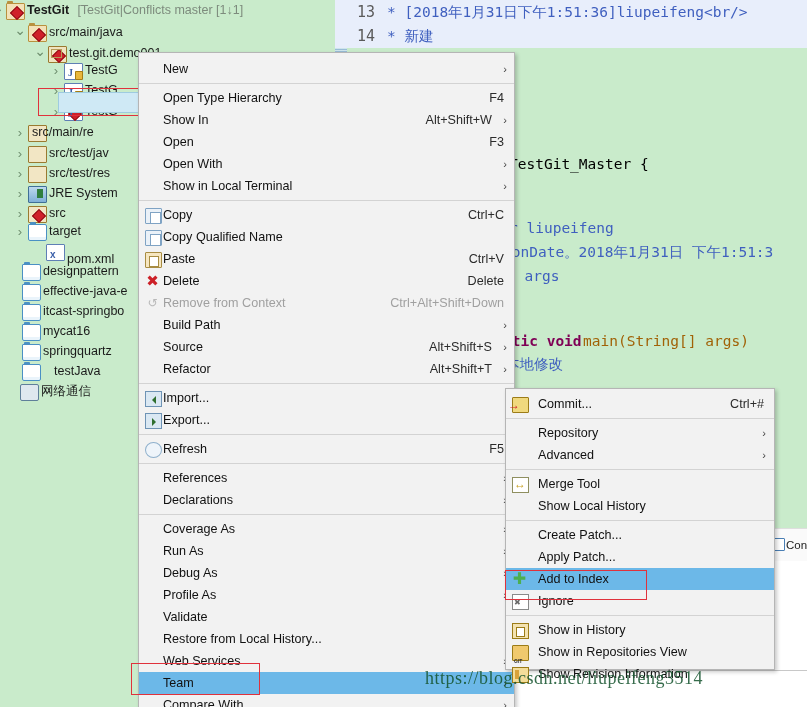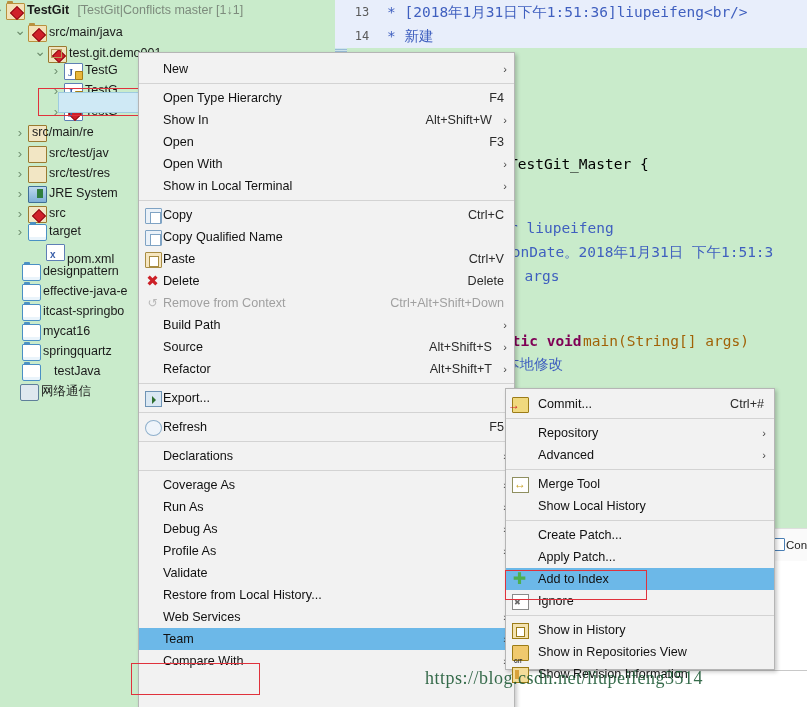--- a/index.html
+++ b/index.html
@@ -16,22 +16,22 @@
     position:absolute;left:335px;top:0;width:472px;height:560px;
     background:#c9ebcb;overflow:hidden;
   }
   .ed-gutter-strip{
     position:absolute;left:0;top:0;width:12px;height:100%;
     background:repeating-linear-gradient(0deg,#8fb4d8 0 1px,#cfe3f2 1px 2px);
     opacity:.85;
   }
   .ed-line{position:absolute;left:0;width:100%;height:24px;line-height:24px;white-space:nowrap;}
   .ed-lineno{
-    position:absolute;left:14px;width:26px;text-align:center;
-    color:#5a5a5a;font-family:"DejaVu Sans Mono","Liberation Mono",monospace;font-size:12px;
+    position:absolute;left:14px;width:26px;text-align:right;
+    color:#5a5a5a;font-family:"DejaVu Sans Mono","Liberation Mono",monospace;font-size:15px;
   }
   .ed-body{position:absolute;left:52px;font-family:"DejaVu Sans Mono","Liberation Mono",monospace;font-size:14.5px;}
   .hl-sel{background:#e8eefb;}
   .c-javadoc{color:#3f5fbf;}
   .c-kw{color:#7f0055;font-weight:bold;}
   .c-plain{color:#000;}
   .c-param{color:#a16207;}
   .ed-barL{position:absolute;left:168px;top:100px;width:2px;height:330px;background:#9b9b9b;}
 
   
@@ -374,31 +374,39 @@
       <span class="m-acc">Alt+Shift+S</span>
       <span class="m-arr">›</span>
     </div>
     <div class="mi">
       <span class="m-lb">Refactor</span>
       <span class="m-acc">Alt+Shift+T</span>
       <span class="m-arr">›</span>
     </div>
     <div class="sep"></div>
     <div class="mi">
+      <span class="m-ic g-imp"></span>
+      <span class="m-lb">Import...</span>
+    </div>
+    <div class="mi">
       <span class="m-ic g-exp"></span>
       <span class="m-lb">Export...</span>
     </div>
     <div class="sep"></div>
     <div class="mi">
       <span class="m-ic g-ref"></span>
       <span class="m-lb">Refresh</span>
       <span class="m-acc" style="right: 10px;">F5</span>
     </div>
     <div class="sep"></div>
     <div class="mi">
+      <span class="m-lb">References</span>
+      <span class="m-arr">›</span>
+    </div>
+    <div class="mi">
       <span class="m-lb">Declarations</span>
       <span class="m-arr">›</span>
     </div>
     <div class="sep"></div>
     <div class="mi">
       <span class="m-lb">Coverage As</span>
       <span class="m-arr">›</span>
     </div>
     <div class="mi">
       <span class="m-lb">Run As</span>

